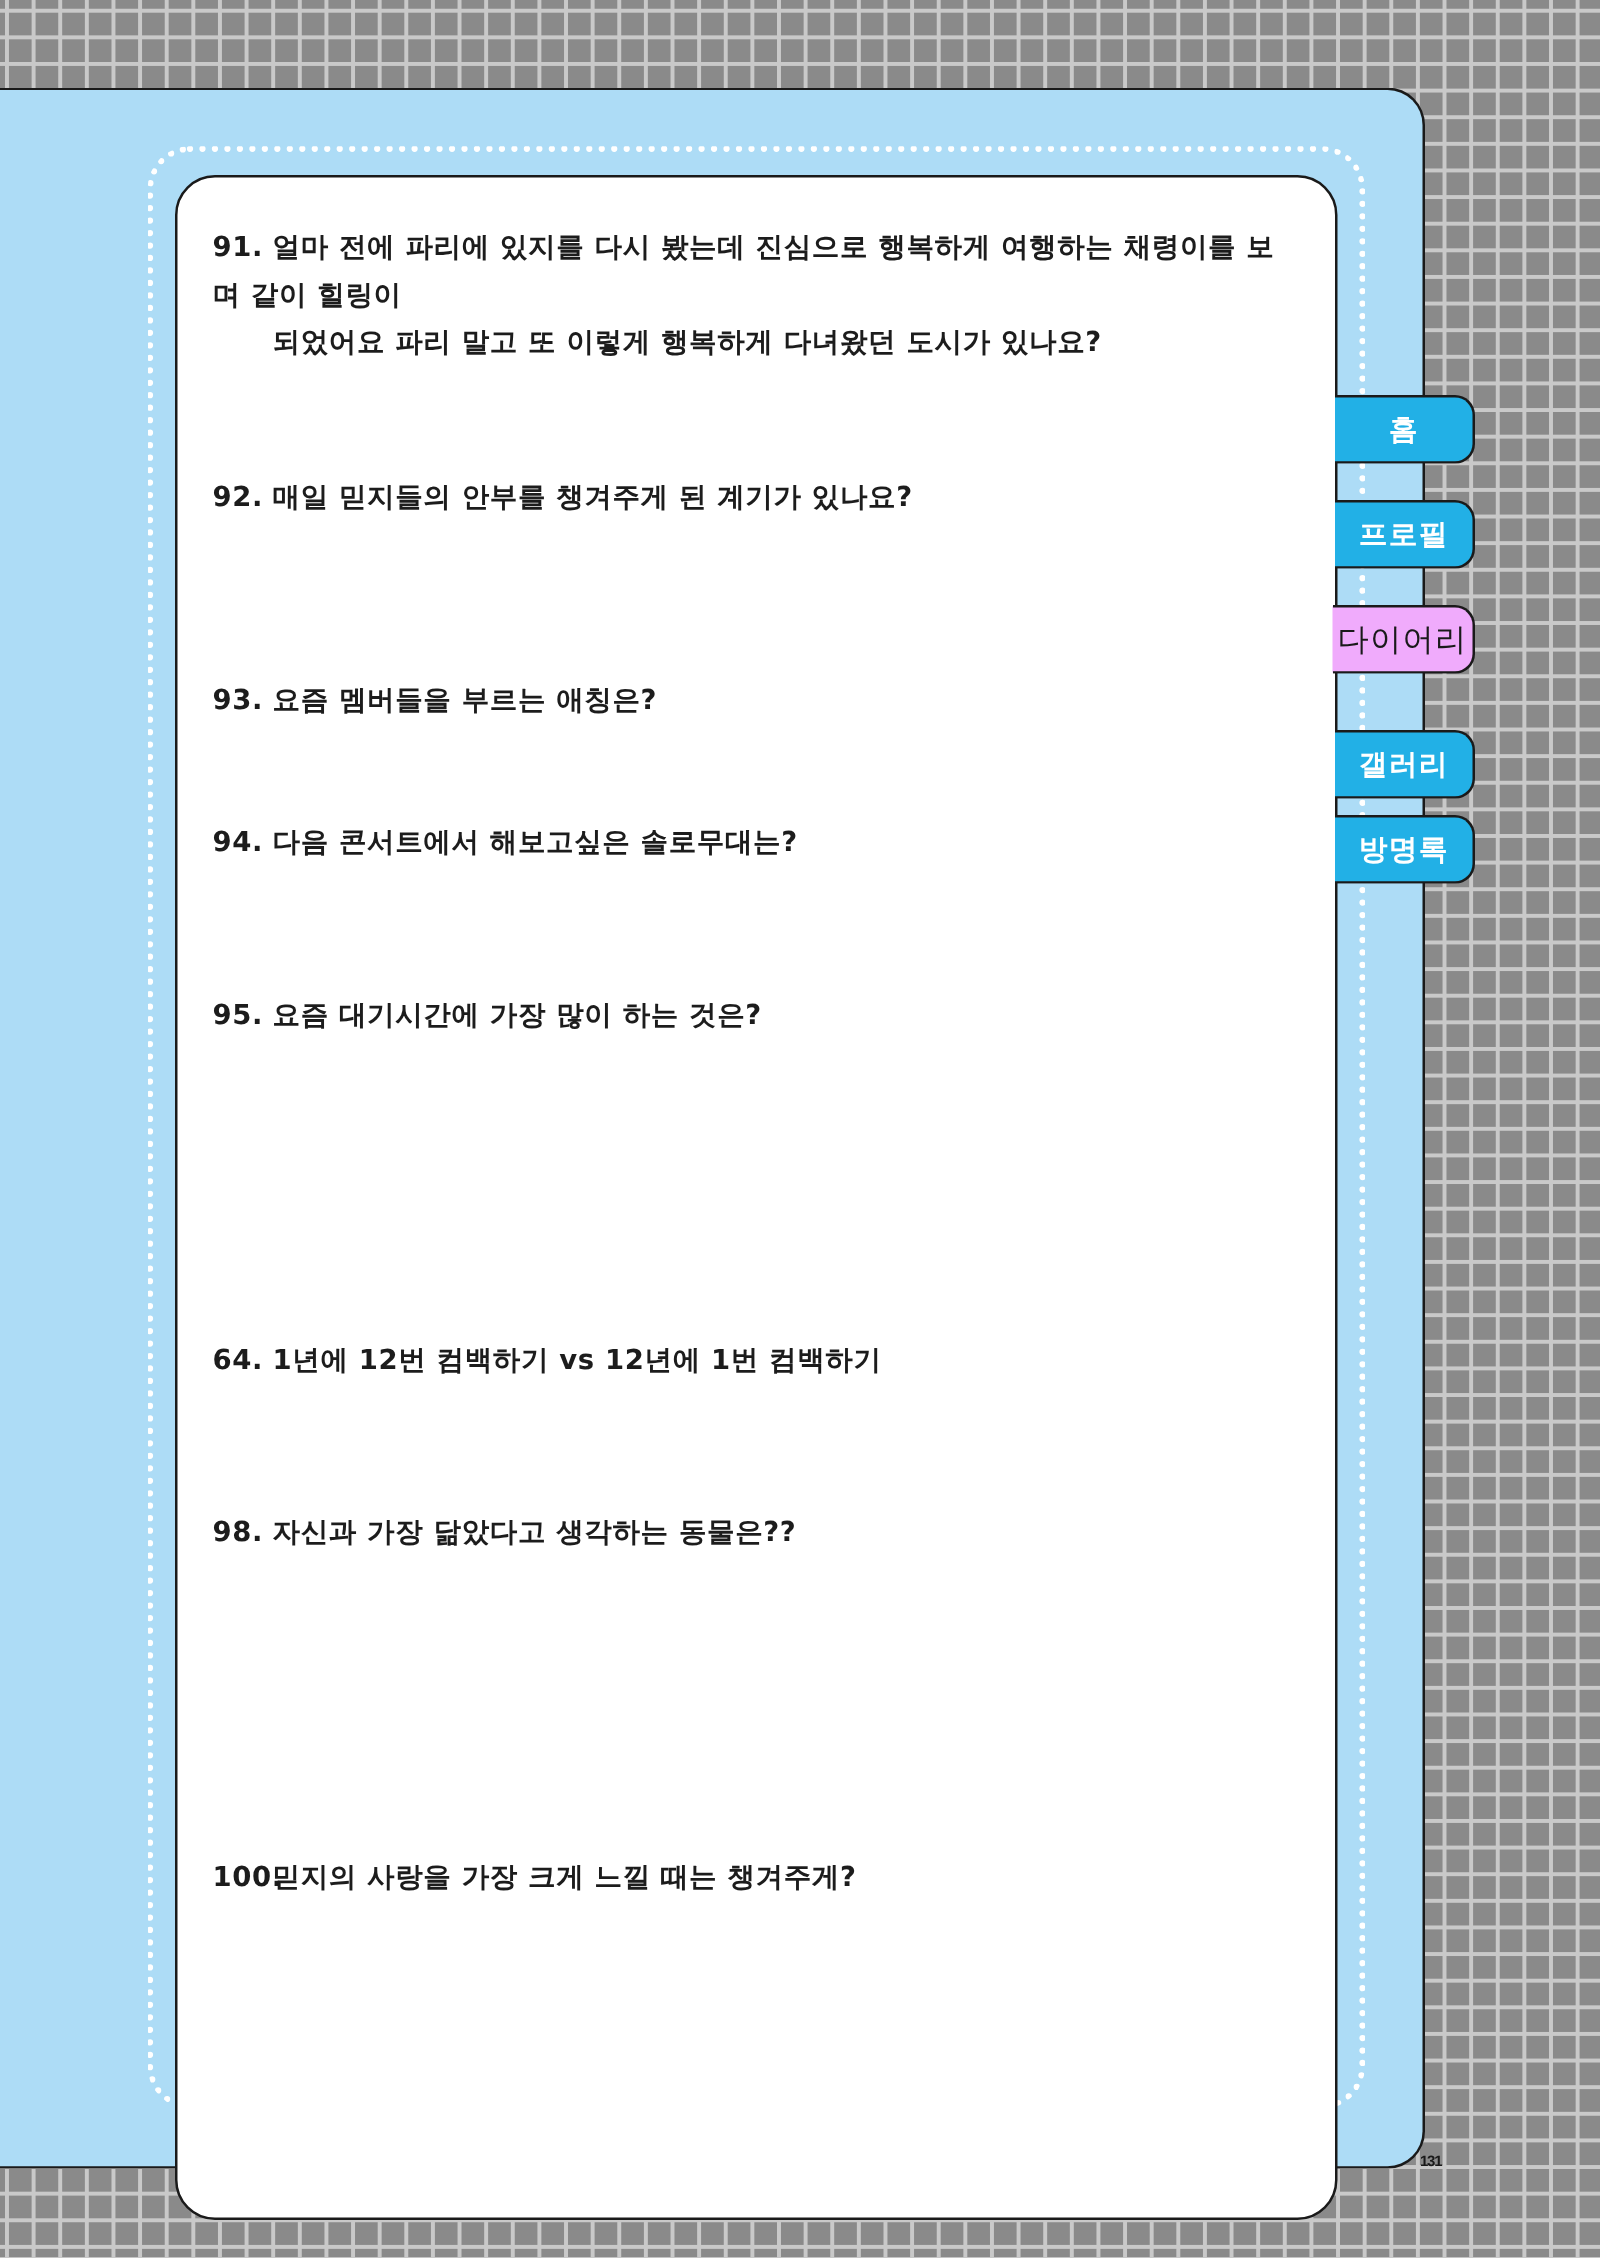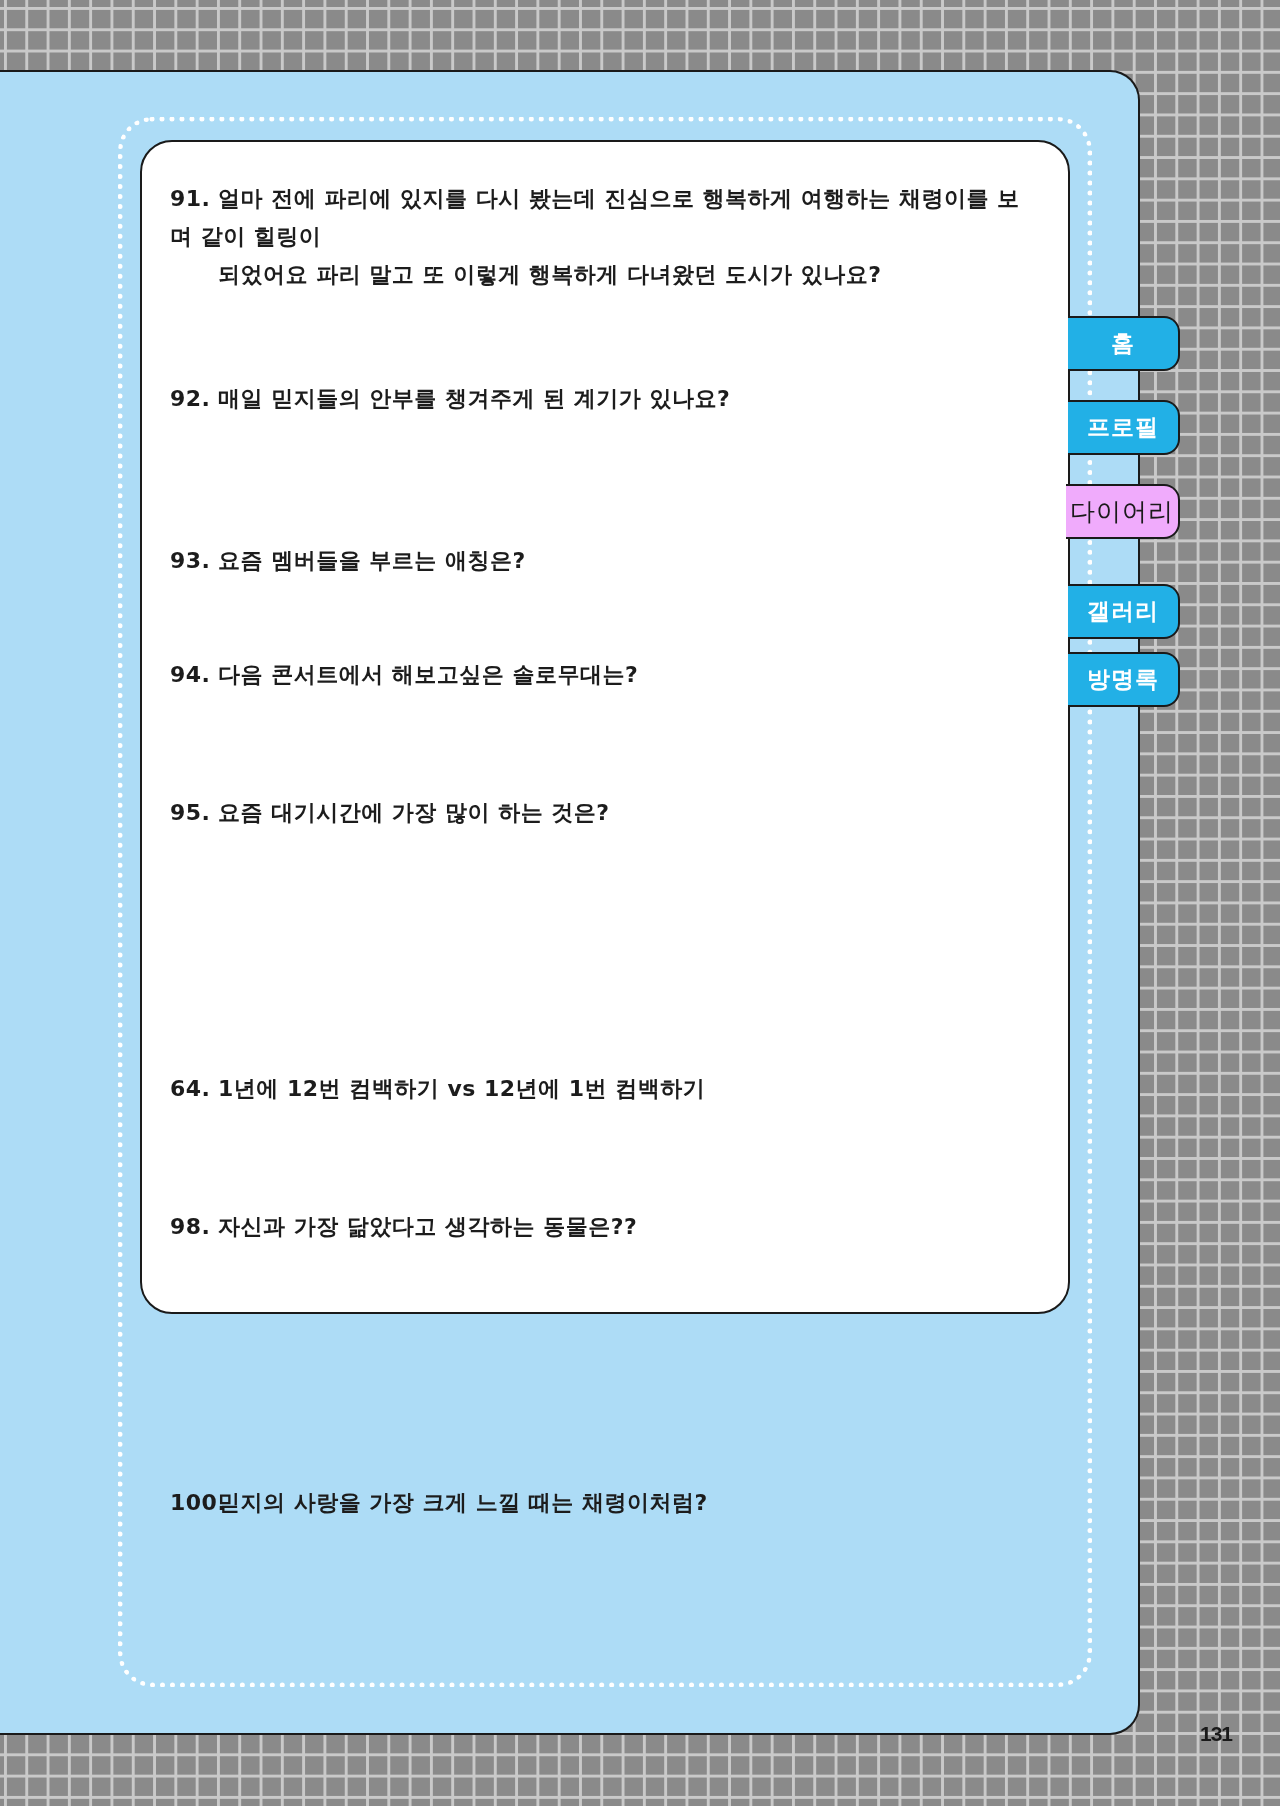--- a/index.html
+++ b/index.html
@@ -16,21 +16,21 @@
     .panel {
       position:absolute; left:-4px; top:70px; width:1144px; height:1665px;
       background:#addcf6; border:2px solid #1a1a1a; border-left:none;
       border-radius:0 30px 30px 0; box-sizing:border-box;
     }
     .dotted {
       position:absolute; left:118px; top:117px; width:974px; height:1570px;
       border:5px dotted #ffffff; border-radius:34px; box-sizing:border-box;
     }
     .card {
-      position:absolute; left:140px; top:140px; width:930px; height:1174px;
+      position:absolute; left:140px; top:140px; width:930px; height:1636px;
       background:#ffffff; border:2px solid #1a1a1a; border-radius:32px; box-sizing:border-box;
       z-index:2;
     }
     .q {
       position:absolute; left:28px; font-size:22px; font-weight:bold; color:#1c1c1c;
       letter-spacing:0.5px; line-height:38px; width:870px;
     }
     .q .num { display:inline-block; width:48px; }
     .q .text { }
     .q .cont { display:block; padding-left:48px; }
@@ -39,21 +39,21 @@
       background:#22b0e6; color:#ffffff;
       border:2px solid #1a1a1a; border-left:none; border-radius:0 16px 16px 0;
       box-sizing:border-box; display:flex; align-items:center; justify-content:center;
       font-size:23px; font-weight:bold; z-index:3; cursor:pointer; letter-spacing:1px;
     }
     .tab.active {
       background:#f0abfc; color:#1a1a1a; font-weight:normal; font-size:25px;
       left:1066px; width:114px;
     }
     .pageno {
-      position:absolute; left:1200px; top:1722px; font-size:21px; font-weight:bold;
+      position:absolute; left:1136px; top:1722px; font-size:12px; font-weight:bold;
       color:#1a1a1a; font-family:"Liberation Sans", sans-serif; letter-spacing:-1px;
     }
   </style>
 </head>
 <body>
 
 <div class="panel"></div>
 <div class="dotted"></div>
 
 <div class="card">
@@ -73,21 +73,21 @@
   <div class="q" style="top:652px;">
     <span class="num">95.</span><span class="text">요즘 대기시간에 가장 많이 하는 것은?</span>
   </div>
   <div class="q" style="top:928px;">
     <span class="num">64.</span><span class="text">1년에 12번 컴백하기 vs 12년에 1번 컴백하기</span>
   </div>
   <div class="q" style="top:1066px;">
     <span class="num">98.</span><span class="text">자신과 가장 닮았다고 생각하는 동물은??</span>
   </div>
   <div class="q" style="top:1342px;">
-    <span class="num">100.</span><span class="text">믿지의 사랑을 가장 크게 느낄 때는 채령이처럼?</span>
+    <span class="num">100.</span><span class="text">믿지의 사랑을 가장 크게 느낄 때는 챙겨주게?</span>
   </div>
 </div>
 
 <div class="tab" style="top:316px;">홈</div>
 <div class="tab" style="top:400px;">프로필</div>
 <div class="tab active" style="top:484px;">다이어리</div>
 <div class="tab" style="top:568px;margin-top:16px;">갤러리</div>
 <div class="tab" style="top:652px;">방명록</div>
 
 <div class="pageno">131</div>

